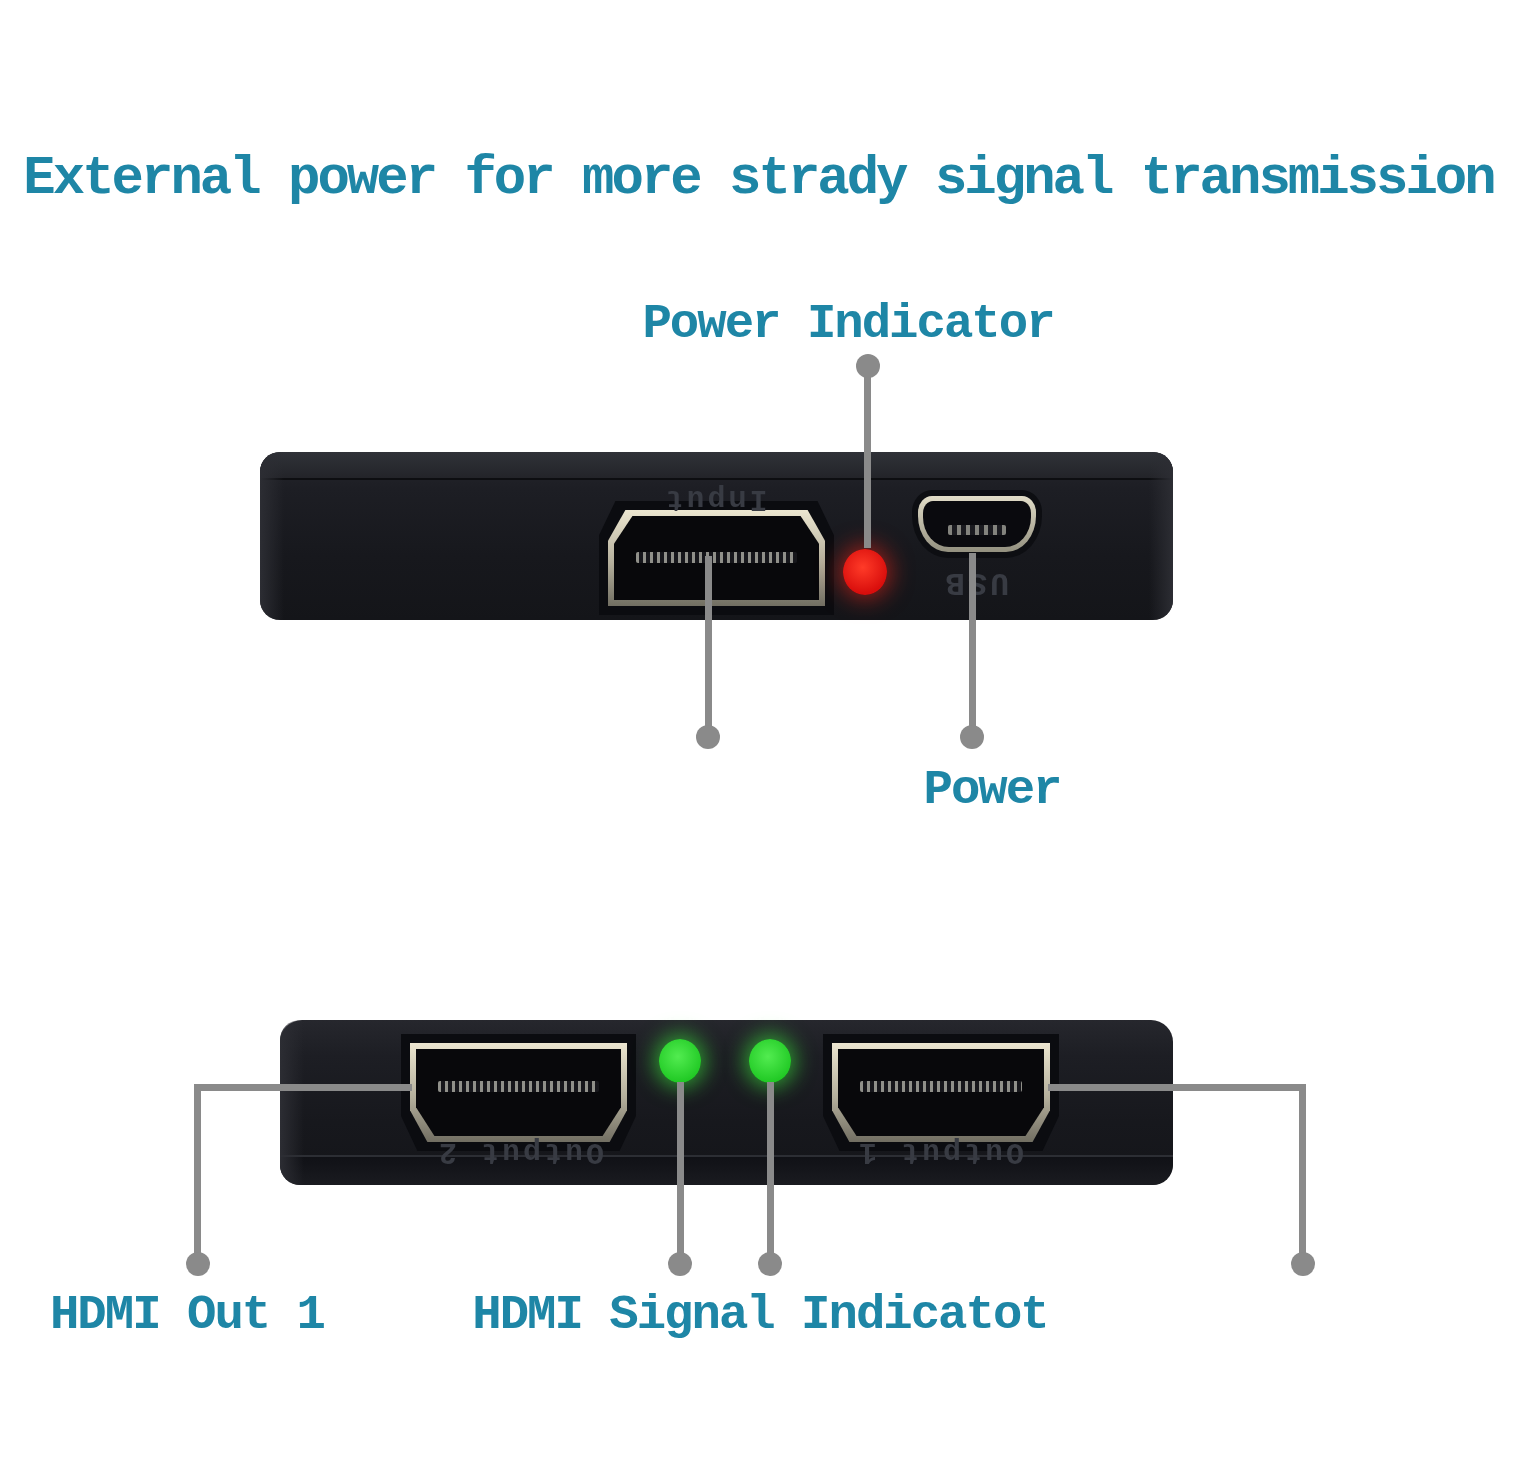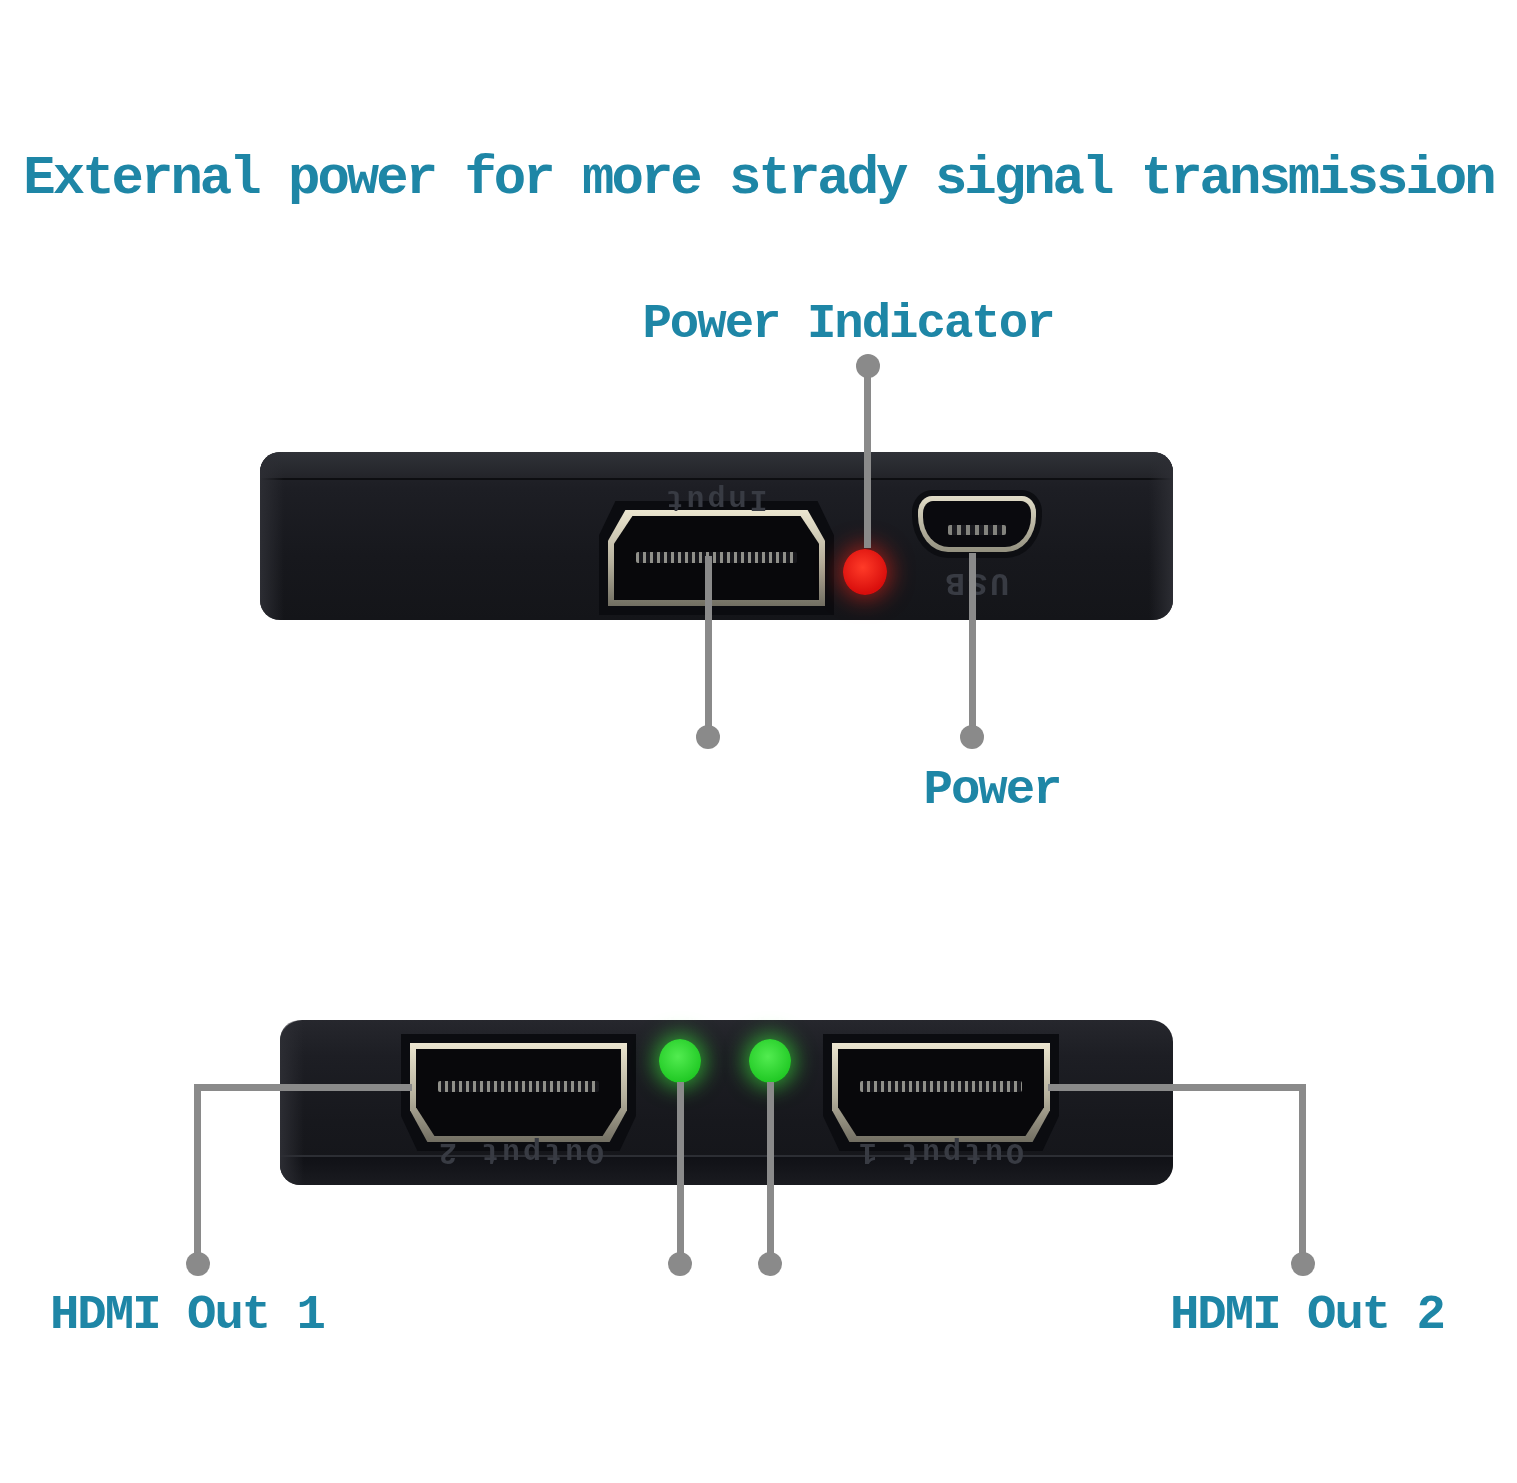--- a/index.html
+++ b/index.html
@@ -170,19 +170,19 @@
 
   <div class="hline" style="left:197px; top:1084px; width:215px;"></div>
   <div class="vline" style="left:194px; top:1084px; height:182px;"></div>
   <div class="dot" style="left:186px; top:1252px;"></div>
   <div class="callout" style="left:187px; top:1287px;">HDMI Out 1</div>
 
   <div class="vline" style="left:677px; top:1082px; height:184px;"></div>
   <div class="dot" style="left:668px; top:1252px;"></div>
   <div class="vline" style="left:767px; top:1082px; height:184px;"></div>
   <div class="dot" style="left:758px; top:1252px;"></div>
+  <div class="callout" style="left:760px; top:1287px;">HDMI Signal Indicatot</div>
 
   <div class="hline" style="left:1048px; top:1084px; width:258px;"></div>
   <div class="vline" style="left:1299px; top:1084px; height:182px;"></div>
   <div class="dot" style="left:1291px; top:1252px;"></div>
-  <div class="callout" style="left:1307px; top:1287px;">HDMI Out 2</div>
 
 </div>
 
 </body></html>

